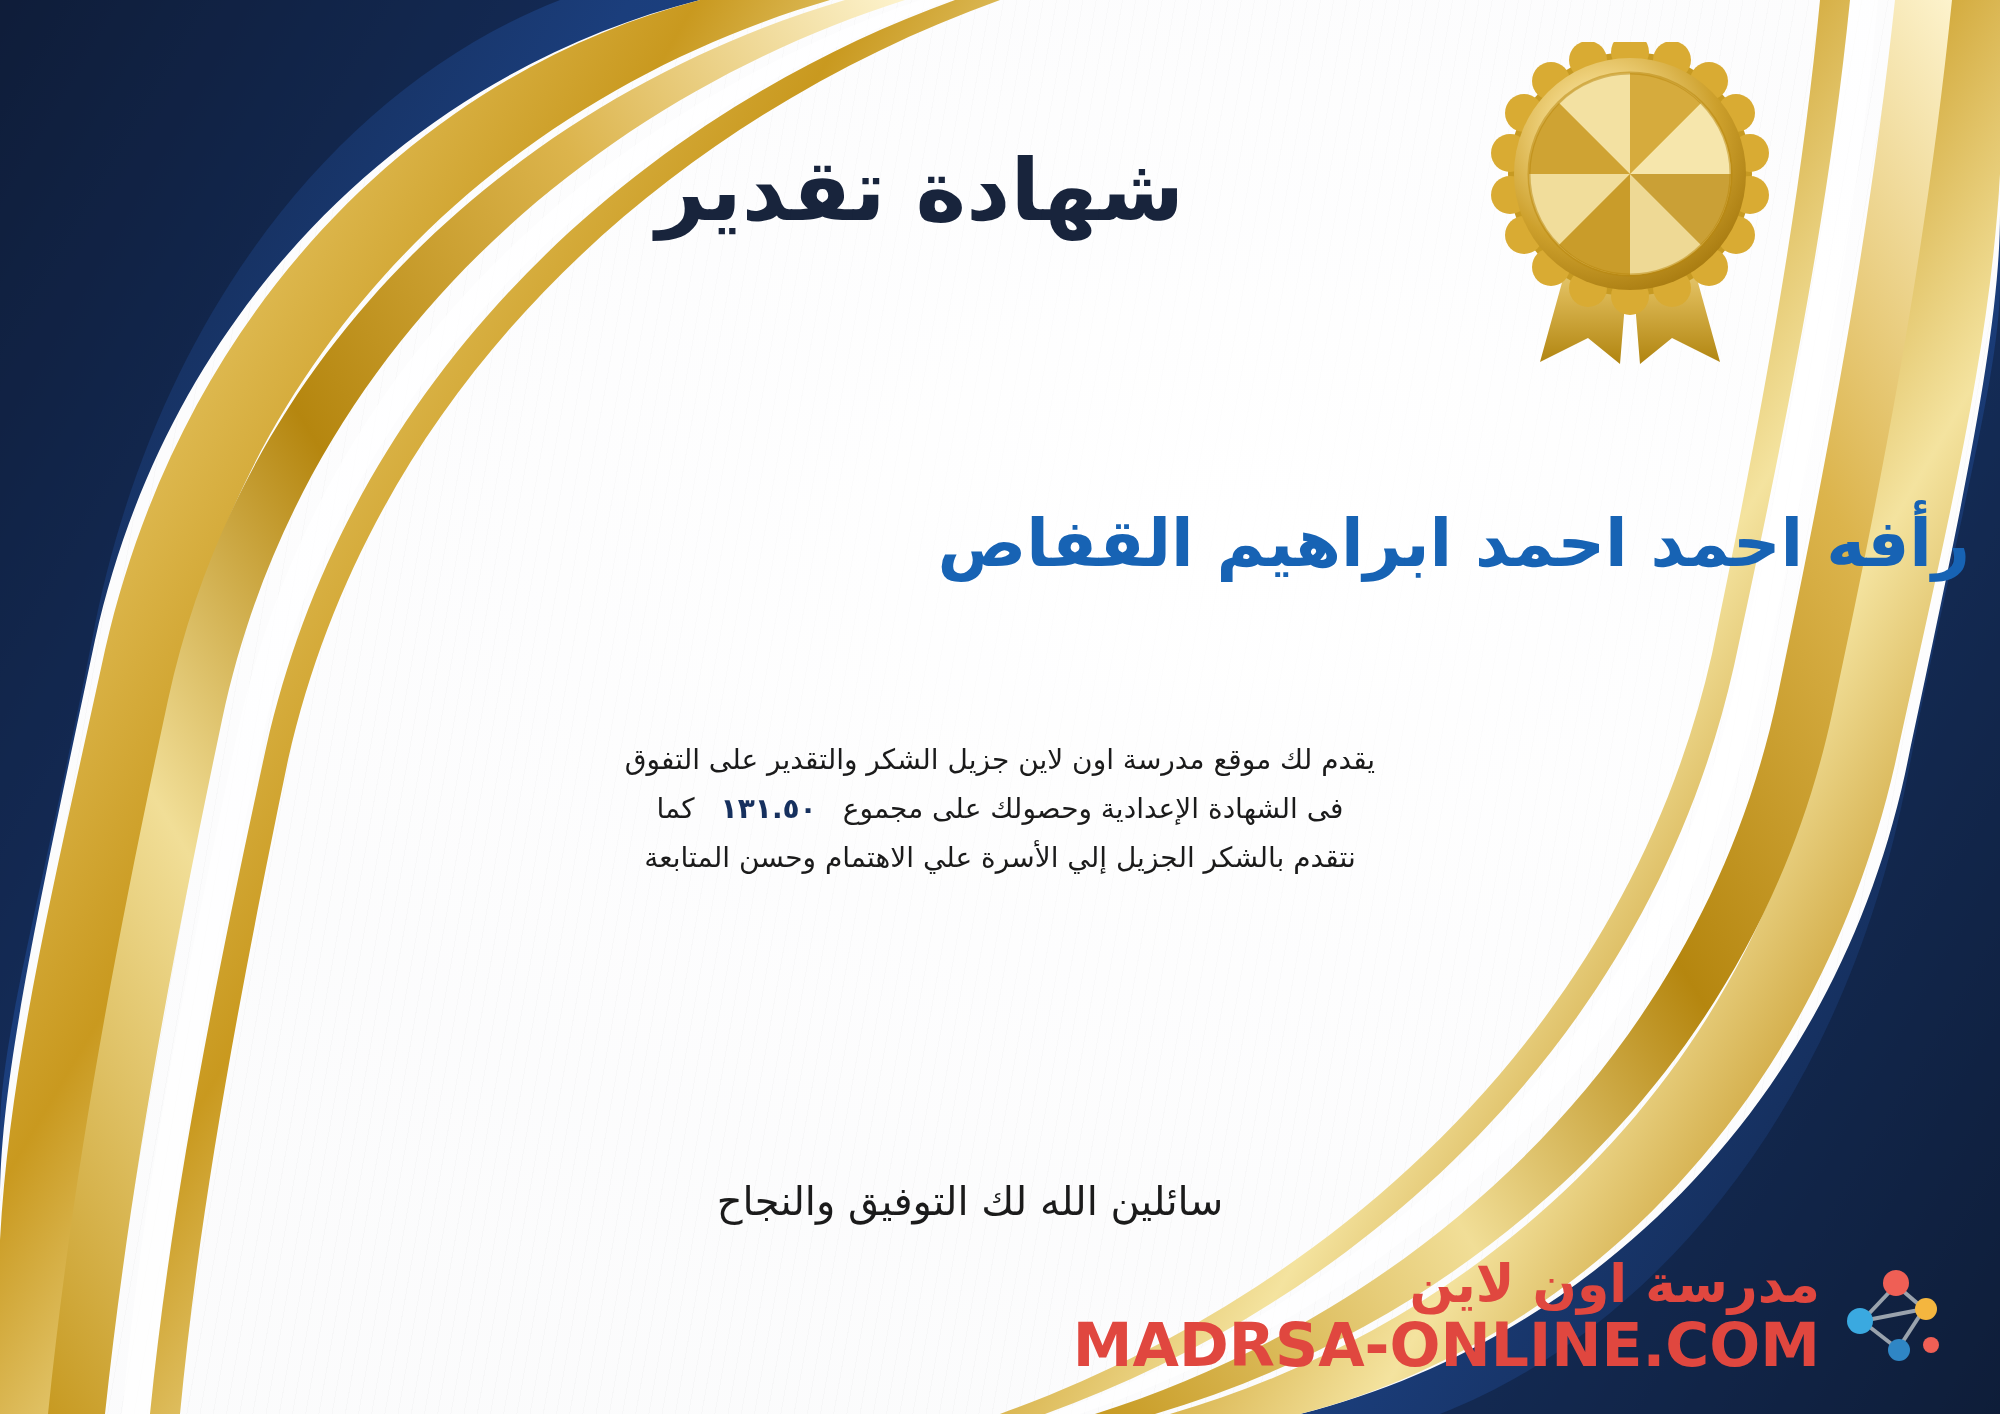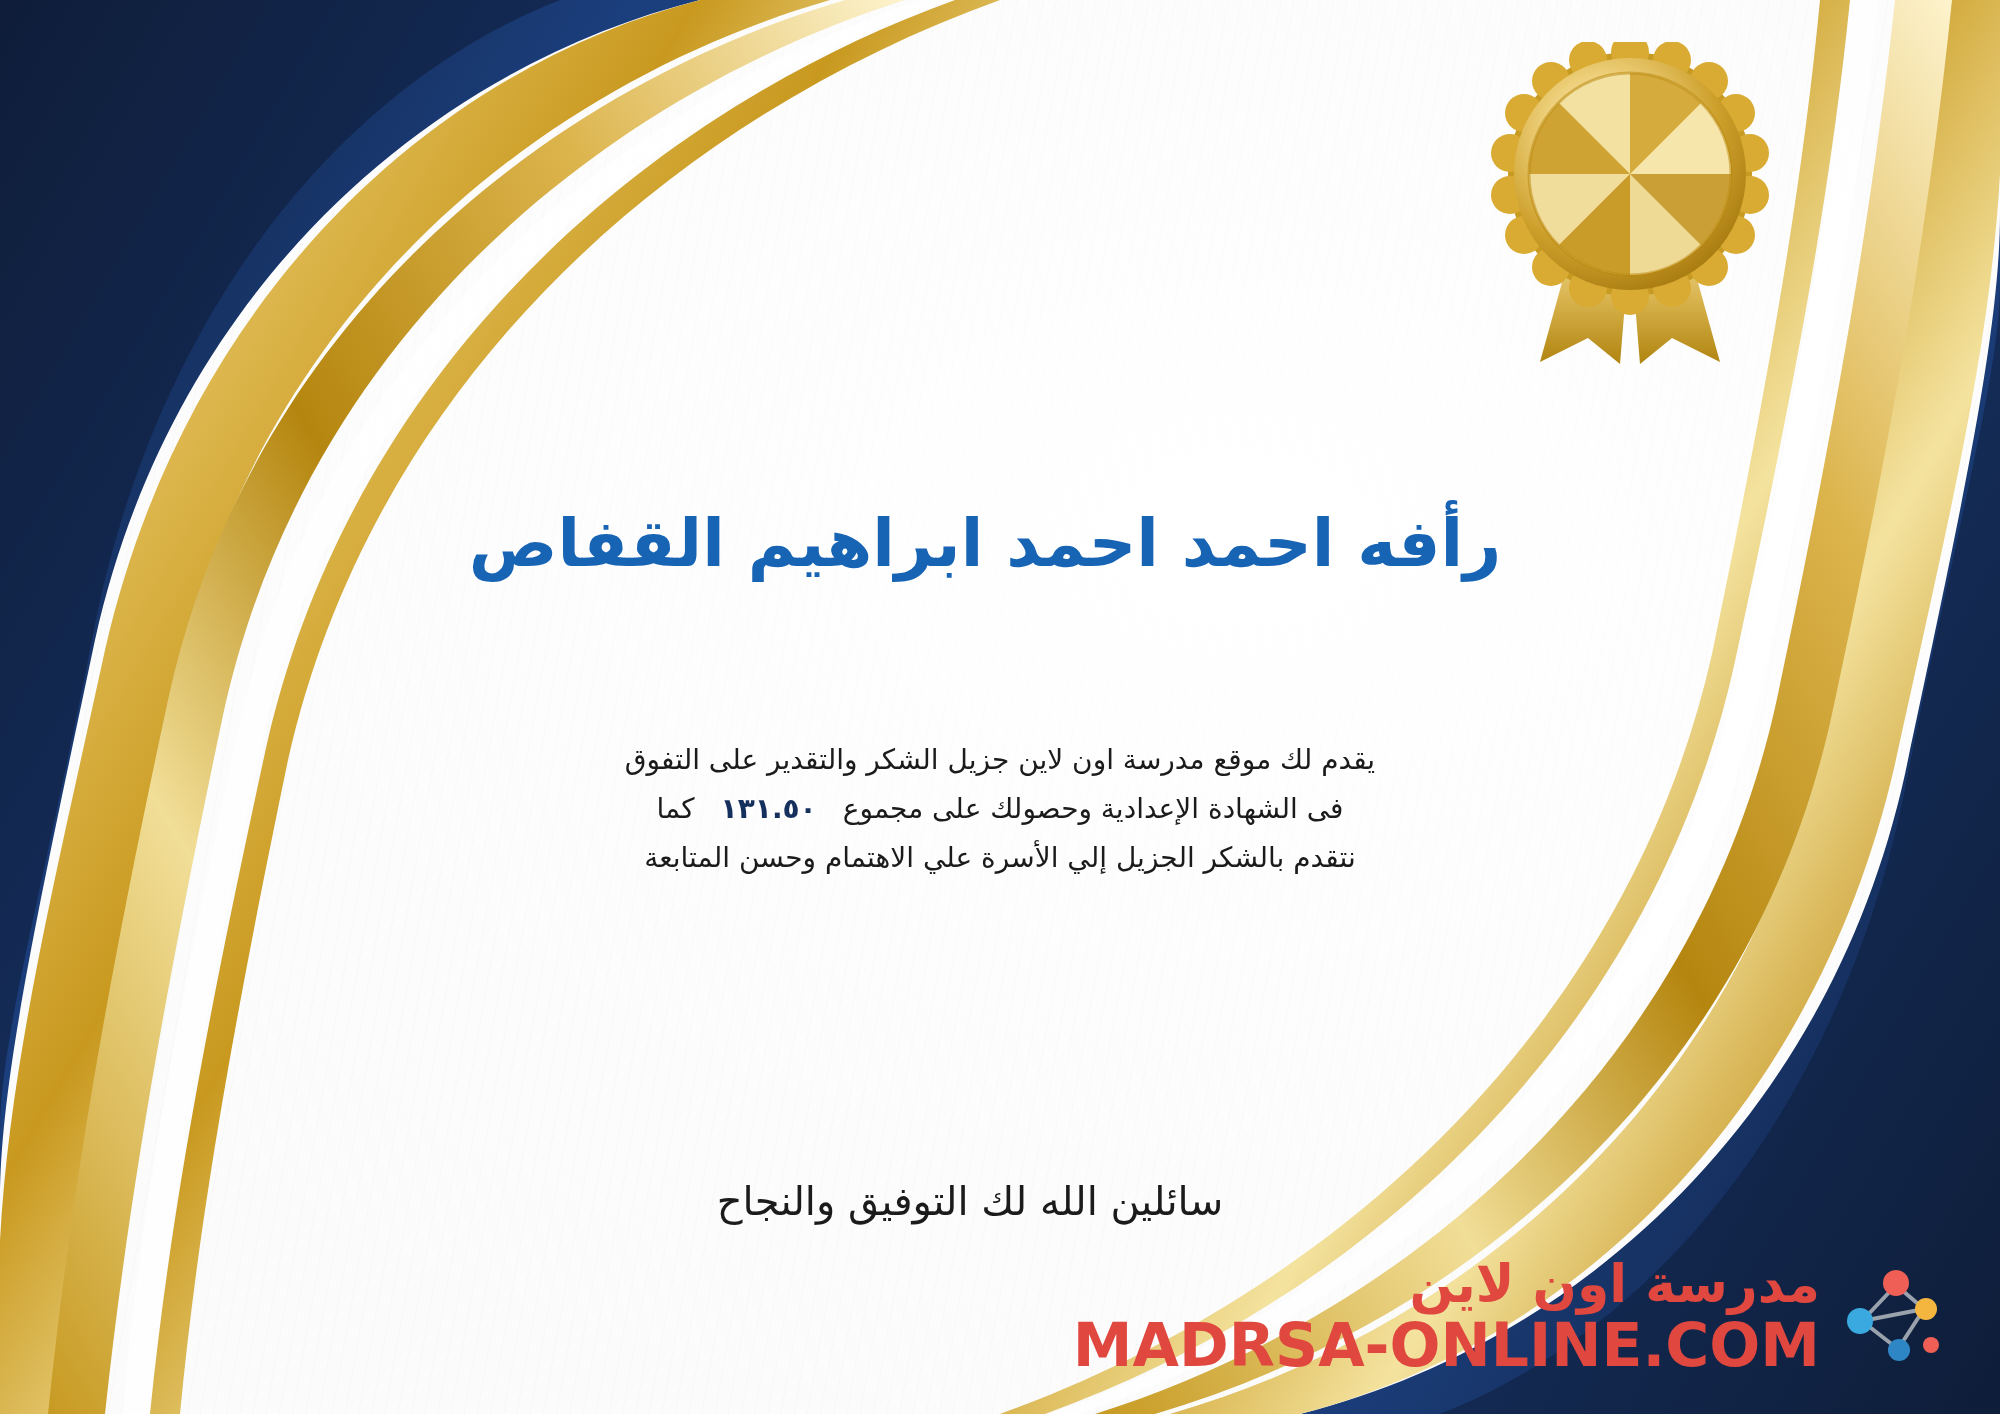--- a/index.html
+++ b/index.html
@@ -81,21 +81,21 @@
     color: #18243c;
     letter-spacing: 0px;
     padding-right: 160px;
   }
 
   .recipient-name {
     position: absolute;
     top: 505px;
     right: 0;
     left: 0;
-    text-align: center;
+    text-align: right;
     font-size: 66px;
     font-weight: 700;
     color: #1763b4;
     padding-right: 30px;
   }
 
   .body-text {
     position: absolute;
     top: 735px;
     right: 0;
@@ -274,20 +274,21 @@
           <path d="M0,0 L0,101 A101,101 0 0,0 71,71 Z" fill="#eed995"></path>
           <path d="M0,0 L71,71 A101,101 0 0,0 101,0 Z" fill="#caa036"></path>
         </g>
         <circle r="101" fill="none" stroke="#b8860b" stroke-width="3" opacity="0.5"></circle>
       </g>
     </g>
   </svg>
 
   <div class="content">
 
+    <div class="cert-title">شهادة تقدير</div>
 
     <div class="recipient-name">رأفه احمد احمد ابراهيم القفاص</div>
 
     <div class="body-text">
       <span class="body-line">يقدم لك موقع مدرسة اون لاين جزيل الشكر  والتقدير على التفوق</span>
       <span class="body-line">
         <span>فى الشهادة الإعدادية وحصولك على مجموع</span><span class="score">١٣١.٥٠</span><span>كما</span>
       </span>
       <span class="body-line">نتقدم  بالشكر الجزيل إلي الأسرة علي الاهتمام وحسن المتابعة</span>
     </div>

